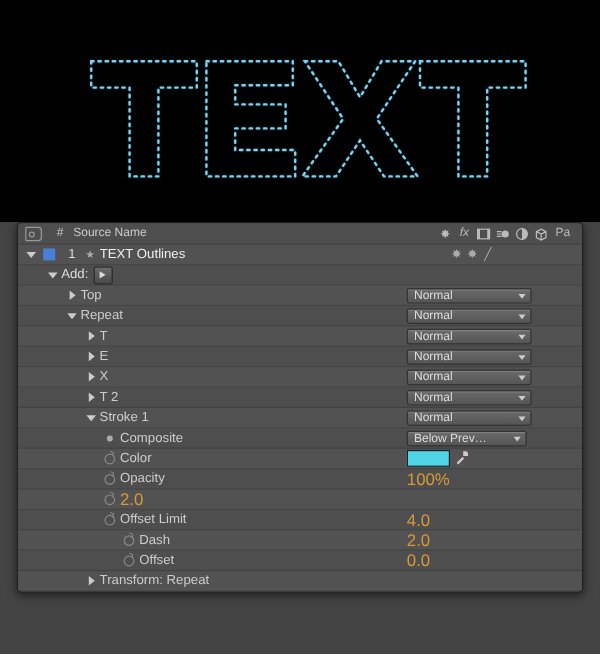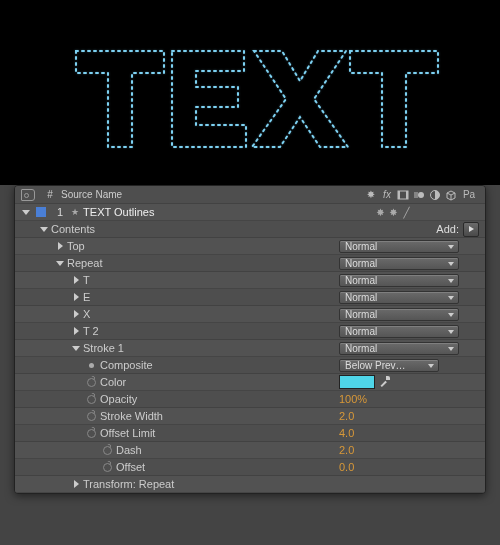--- a/index.html
+++ b/index.html
@@ -11,24 +11,24 @@
 .row:nth-child(odd){background:#4e4e4e}
 .row:nth-child(even){background:#525252}
 .hdr{background:#3a3a3a;height:18px;font-size:10px;color:#ccc}
 .hdr .col-hash{width:22px;text-align:center}
 .twisty{width:10px;height:10px;display:inline-block;position:relative;margin-right:2px;cursor:pointer}
 .twisty.open::before{content:"";position:absolute;left:1px;top:3px;border-left:4px solid transparent;border-right:4px solid transparent;border-top:5px solid #ccc}
 .twisty.closed::before{content:"";position:absolute;left:3px;top:1px;border-top:4px solid transparent;border-bottom:4px solid transparent;border-left:5px solid #ccc}
 .sp{display:inline-block}.sp1{width:18px}.sp2{width:34px}.sp3{width:50px}.sp4{width:66px}.sp5{width:82px}
 .label{flex:1;color:#ccc;white-space:nowrap;overflow:hidden}
 .ctrl{width:140px;display:flex;align-items:center;justify-content:flex-start}
-.dd{background:linear-gradient(#6a6a6a,#555);border:1px solid #333;border-radius:2px;height:13px;display:flex;align-items:center;padding:0 12px 0 5px;font-size:10px;color:#ddd;position:relative;width:120px;box-sizing:border-box;cursor:pointer;box-shadow:inset 0 1px 0 rgba(255,255,255,.15)}
+.dd{background:linear-gradient(#6a6a6a,#555);border:1px solid #333;border-radius:2px;height:13px;display:flex;align-items:center;padding:0 12px 0 5px;font-size:10px;color:#ddd;position:relative;width:104px;box-sizing:border-box;cursor:pointer;box-shadow:inset 0 1px 0 rgba(255,255,255,.15)}
 .dd.narrow{width:100px}
 .dd::after{content:"";position:absolute;right:4px;top:4px;border-left:3px solid transparent;border-right:3px solid transparent;border-top:4px solid #ccc}
-.val{color:#d89838;font-size:11px}
+.val{color:#d89838;font-size:14px}
 .stop{width:9px;height:9px;margin-right:4px;position:relative}
 .stop::before{content:"";position:absolute;inset:0;border:1px solid #888;border-radius:50%}
 .stop::after{content:"";position:absolute;left:4px;top:-2px;width:3px;height:3px;border-top:1px solid #888;border-right:1px solid #888;transform:rotate(20deg);border-radius:0 2px 0 0}
 .dot{width:5px;height:5px;background:#aaa;border-radius:50%;margin-right:6px;margin-left:2px}
 .swatch{width:34px;height:12px;background:#4fd5e8;border:1px solid #222;margin-right:4px;cursor:pointer}
 .pipette{width:12px;height:12px;position:relative}
 .pipette::before{content:"";position:absolute;left:1px;top:7px;width:7px;height:1.5px;background:#ccc;transform:rotate(-45deg)}
 .pipette::after{content:"";position:absolute;right:1px;top:0;width:4px;height:4px;background:#ccc;border-radius:0 2px 0 0}
 .pm{display:flex;gap:1px}
 .pm span{width:13px;height:12px;background:linear-gradient(#6a6a6a,#4a4a4a);border:1px solid #2a2a2a;border-radius:2px;display:flex;align-items:center;justify-content:center;font-size:11px;font-weight:bold;color:#eee;cursor:pointer;line-height:1}
@@ -114,21 +114,20 @@
     <div class="layerflags">
       <span class="lf">✸</span>
       <span class="lf">✸</span>
       <span class="lf">╱</span>
     </div>
   </div>
 
   <div class="row">
     <span class="sp sp1"></span>
     <span class="twisty open"></span>
-    <span class="label">Contents</span>
     <span class="add-lbl">Add:</span>
     <span class="add-btn"></span>
   </div>
 
   <div class="row">
     <span class="sp sp2"></span>
     <span class="twisty closed"></span>
     <span class="label">Top</span>
     <div class="ctrl">
           <span class="dd">Normal</span>
@@ -213,21 +212,20 @@
     <span class="stop"></span>
     <span class="label">Opacity</span>
     <div class="ctrl">
           <span class="val">100%</span>
         </div>
   </div>
 
   <div class="row">
     <span class="sp sp4"></span>
     <span class="stop"></span>
-    <span class="label">Stroke Width</span>
     <div class="ctrl">
           <span class="val">2.0</span>
         </div>
   </div>
 
 
 
   <div class="row">
     <span class="sp sp4"></span>
     <span class="stop"></span>

